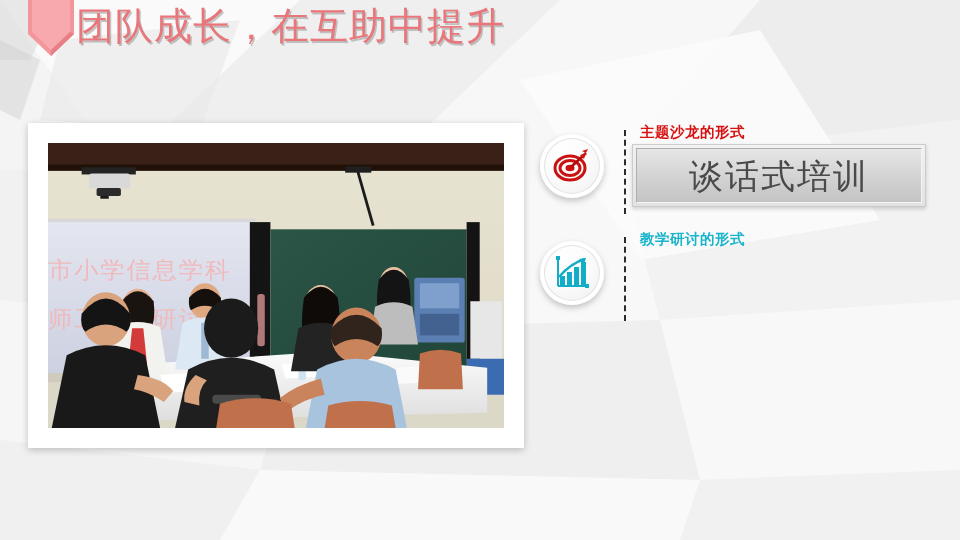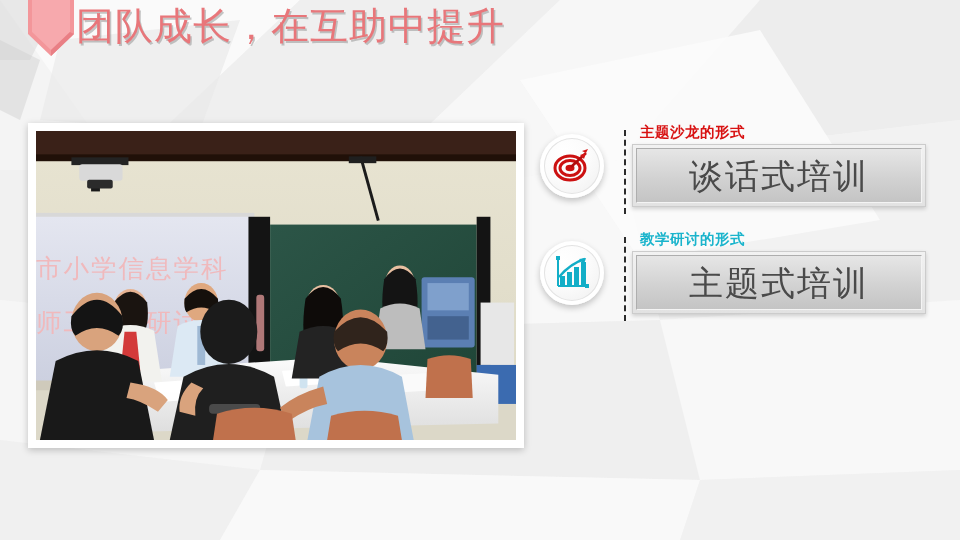--- a/index.html
+++ b/index.html
@@ -48,21 +48,21 @@
   }
 
   
   .photo-frame {
     position: absolute;
     left: 28px;
     top: 123px;
     width: 496px;
     height: 325px;
     background: #ffffff;
-    padding: 8px;
+    padding: 20px;
     box-sizing: border-box;
     box-shadow: 0 2px 7px rgba(0,0,0,0.22);
   }
   .photo {
     position: relative;
     width: 100%;
     height: 100%;
     overflow: hidden;
     background: #3b4a44;
   }
@@ -325,21 +325,16 @@
           <rect x="22" y="14" width="5" height="18" fill="#12aec7"></rect>
           <rect x="29" y="9" width="5" height="23" fill="#12aec7"></rect>
           <path d="M7 24 q12 -14 26 -18" fill="none" stroke="#12aec7" stroke-width="2.4"></path>
           <polygon points="34,5 27,6 32,11" fill="#12aec7"></polygon>
           <rect x="4" y="3" width="4" height="4" fill="#12aec7"></rect>
           <rect x="33" y="31" width="4" height="4" fill="#12aec7"></rect>
         </svg>
       </div>
       <div class="divider"></div>
       <div class="row-label" style="color:#1ab4cc">教学研讨的形式</div>
-      <div class="value-box">
-        <div class="value-inner">
-          <span class="value-text">主题式培训</span>
-        </div>
-      </div>
     </div>
 
   </div>
 </div>
 
 </body></html>

